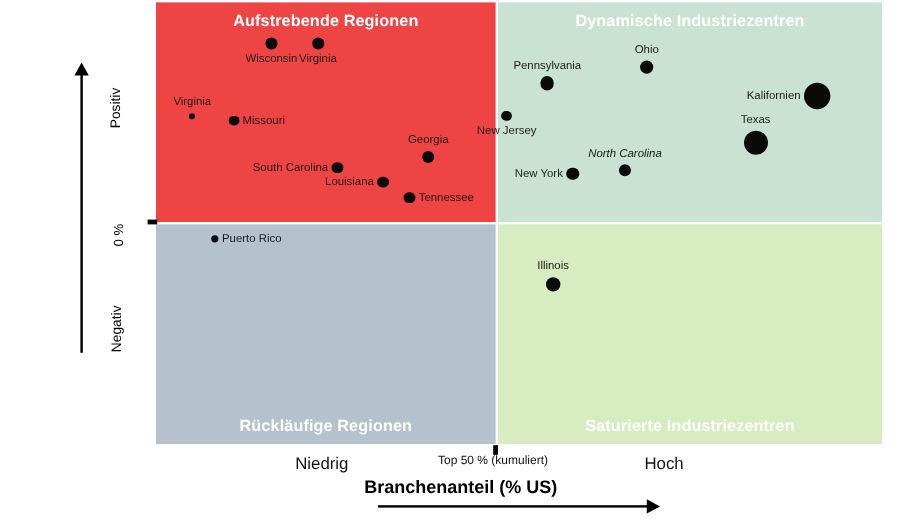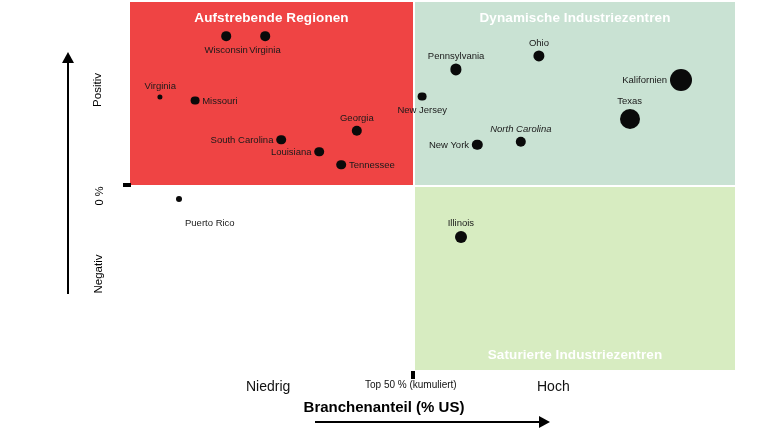--- a/index.html
+++ b/index.html
@@ -168,20 +168,23 @@
   <div class="plot">
 
     <div class="quad quad-ul" style="background: #ef4444;">
       <div class="quad-title top">Aufstrebende Regionen</div>
     </div>
 
     <div class="quad quad-ur" style="background: rgb(201, 226, 211);">
       <div class="quad-title top">Dynamische Industriezentren</div>
     </div>
 
+    <div class="quad quad-ll" style="background: rgb(181, 194, 206);">
+      <div class="quad-title bottom">Rückläufige Regionen</div>
+    </div>
 
     <div class="quad quad-lr" style="background: rgb(215, 236, 193);">
       <div class="quad-title bottom">Saturierte Industriezentren</div>
     </div>
 
     <div id="points-layer">
         <div class="pt" style="left: 96.195px; top: 34.224px; width: 9.6px; height: 9.6px; background: rgb(10, 10, 10);"></div>
         <div class="pt-label lbl-b" style="left: 96.195px; top: 43.024px;">Wisconsin</div>
         <div class="pt" style="left: 134.915px; top: 34.224px; width: 9.6px; height: 9.6px; background: rgb(10, 10, 10);"></div>
         <div class="pt-label lbl-b" style="left: 134.915px; top: 43.024px;">Virginia</div>
@@ -205,21 +208,21 @@
         <div class="pt-label lbl-l" style="left: 537.155px; top: 78.384px;">Kalifornien</div>
         <div class="pt" style="left: 292.215px; top: 94.576px; width: 8.8px; height: 8.8px; background: rgb(10, 10, 10);"></div>
         <div class="pt-label lbl-b" style="left: 292.215px; top: 102.976px;">New Jersey</div>
         <div class="pt" style="left: 499.73px; top: 116.656px; width: 20px; height: 20px; background: rgb(10, 10, 10);"></div>
         <div class="pt-label lbl-a" style="left: 499.73px; top: 102.656px;">Texas</div>
         <div class="pt" style="left: 390.83px; top: 139.84px; width: 10.4px; height: 10.4px; background: rgb(10, 10, 10);"></div>
         <div class="pt-label lbl-a" style="left: 390.83px; top: 130.64px; font-style: italic;">North Carolina</div>
         <div class="pt" style="left: 347.27px; top: 142.784px; width: 10.4px; height: 10.4px; background: rgb(10, 10, 10);"></div>
         <div class="pt-label lbl-l" style="left: 339.07px; top: 142.784px;">New York</div>
         <div class="pt" style="left: 49.005px; top: 197.064px; width: 6px; height: 6px; background: rgb(10, 10, 10);"></div>
-        <div class="pt-label lbl-r" style="left: 55.005px; top: 197.064px; margin-top: 24px;">Puerto Rico</div>
+        <div class="pt-label lbl-r" style="left: 55.005px; top: 197.064px;">Puerto Rico</div>
         <div class="pt" style="left: 330.935px; top: 235.336px; width: 12px; height: 12px; background: rgb(10, 10, 10);"></div>
         <div class="pt-label lbl-a" style="left: 330.935px; top: 225.336px;">Illinois</div>
       </div>
   </div>
 
   <div class="y-arrow"></div>
   <div class="y-tick-label y-pos">Positiv</div>
   <div class="y-tick-label y-zero">0 %</div>
   <div class="y-tick-label y-neg">Negativ</div>
   <div class="zero-tick"></div>

